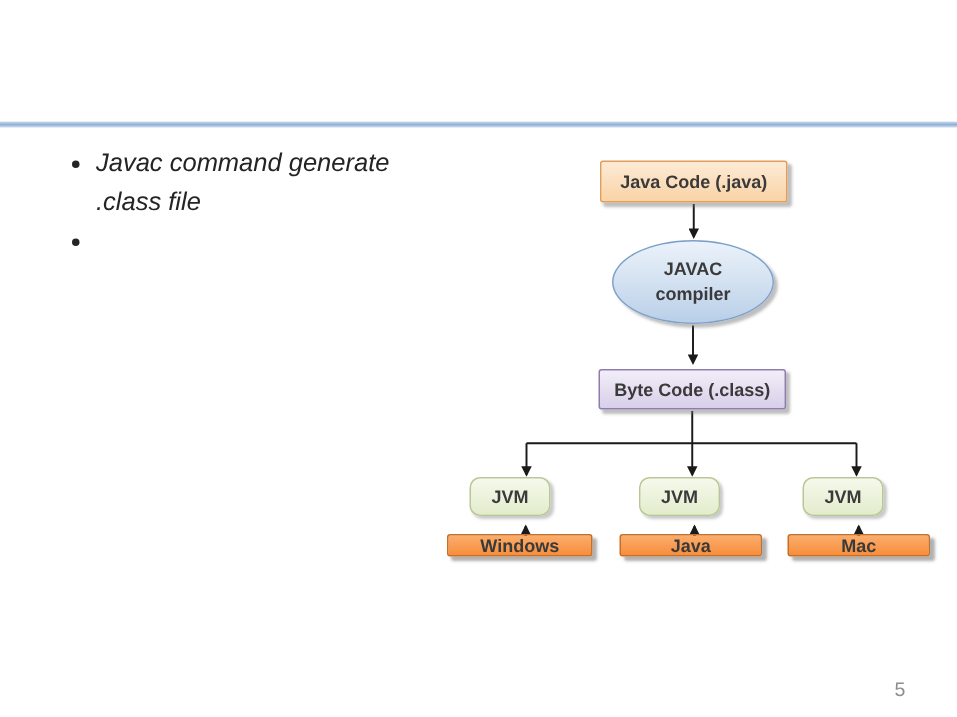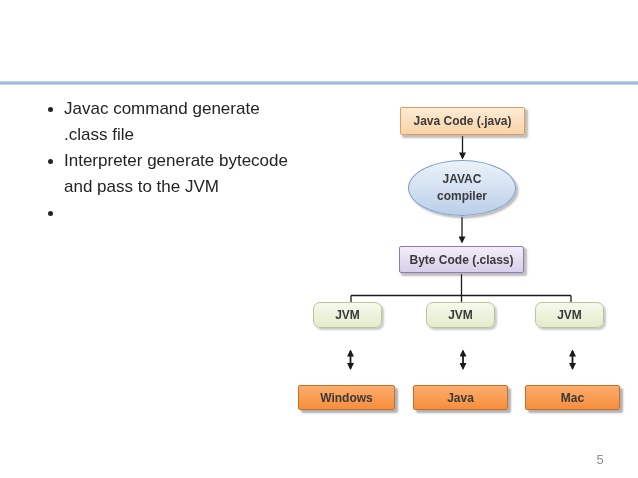--- a/index.html
+++ b/index.html
@@ -38,21 +38,21 @@
     position: relative;
   }
   .bullet-dot::after {
     content: "";
     position: absolute;
     left: 2px; top: 11px;
     width: 5px; height: 5px;
     border-radius: 50%;
     background: var(--text, #242424);
   }
-  .bullet-text { white-space: pre-line; }
+  .bullet-text { white-space: pre-line; font-style: italic; }
 
   
   .node {
     position: absolute;
     box-sizing: border-box;
     display: flex;
     align-items: center;
     justify-content: center;
     text-align: center;
     font-size: 12px;
@@ -74,31 +74,31 @@
     line-height: 17px;
     white-space: pre-line;
   }
   .node.byte {
     left: 399px; top: 246px; width: 125px; height: 27px;
     background: linear-gradient(180deg, var(--byte-fill-top, #F2EEF8), var(--byte-fill-bottom, #D8CFE9));
     border: 1px solid var(--byte-border, #8E7CB0);
     justify-content: center;
   }
   .node.jvm {
-    top: 302px; width: 69px; height: 26px;
+    top: 318px; width: 54px; height: 26px;
     border-radius: 7px;
     background: linear-gradient(180deg, var(--jvm-fill-top, #F6F9EC), var(--jvm-fill-bottom, #E2ECCC));
     border: 1px solid var(--jvm-border, #B9C795);
     box-shadow: 2px 2px 2px rgba(120,120,120,0.4);
   }
   .node.jvm.p1 { left: 313px; }
   .node.jvm.p2 { left: 426px; }
   .node.jvm.p3 { left: 535px; }
   .node.os {
-    top: 385px; height: 25px;
+    top: 356px; height: 15px;
     background: linear-gradient(180deg, var(--os-fill-top, #FBAD6C), var(--os-fill-bottom, #F78E3D));
     border: 1px solid var(--os-border, #C86F26);
     box-shadow: 3px 3px 2px rgba(100,100,100,0.5);
   }
   .node.os.p1 { left: 298px; width: 97px; }
   .node.os.p2 { left: 413px; width: 95px; }
   .node.os.p3 { left: 525px; width: 95px; }
 
   
   .connectors {
@@ -128,25 +128,20 @@
   <div class="top-line"></div>
 
   <div class="bullets">
     <div class="bullet-item">
       <span class="bullet-dot"></span>
       <span class="bullet-text">Javac command generate
 .class file</span>
     </div>
     <div class="bullet-item">
       <span class="bullet-dot"></span>
-      <span class="bullet-text">Interpreter generate bytecode
-and pass to the JVM</span>
-    </div>
-    <div class="bullet-item">
-      <span class="bullet-dot"></span>
     </div>
   </div>
 
   <svg class="connectors" viewBox="0 0 638 478">
     <defs>
       <marker id="ah" viewBox="0 0 10 10" refX="8" refY="5" markerWidth="8" markerHeight="7" markerUnits="userSpaceOnUse" orient="auto-start-reverse">
         <path d="M0,0 L10,5 L0,10 z"></path>
       </marker>
     </defs>
 

